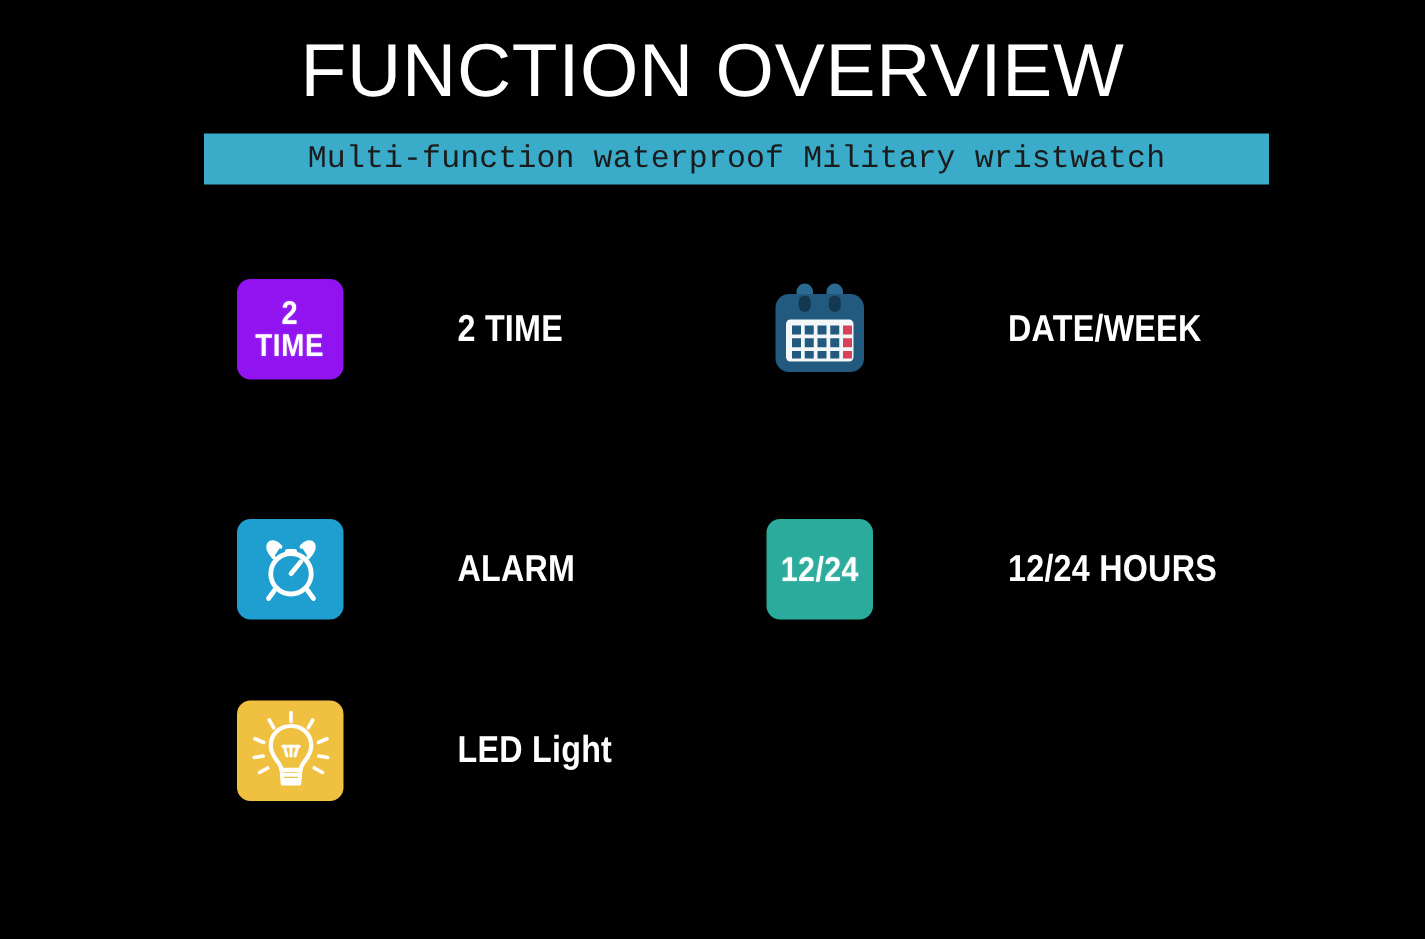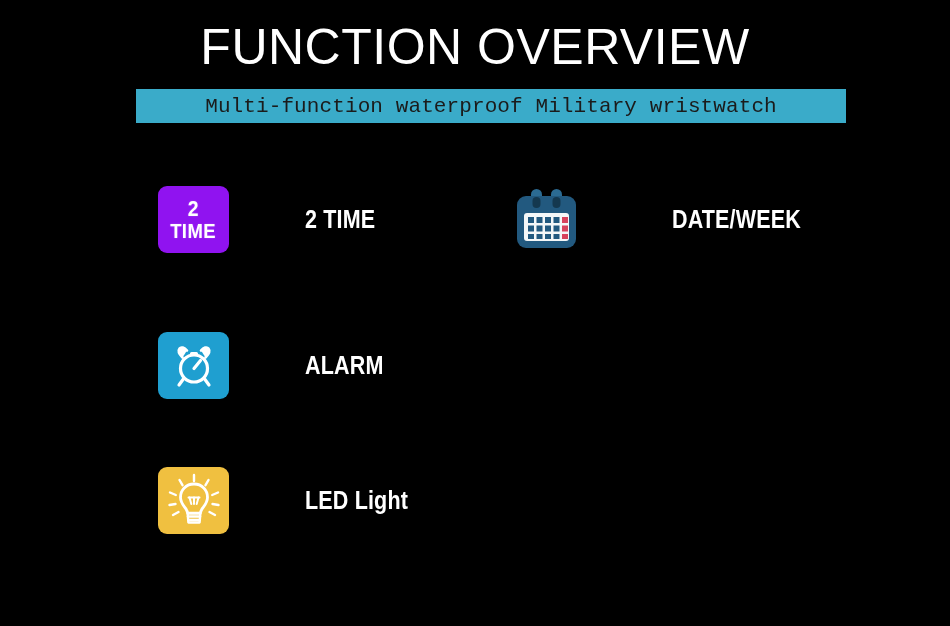--- a/index.html
+++ b/index.html
@@ -66,21 +66,21 @@
   .feature {
     position: absolute;
     display: flex;
     align-items: center;
   }
   
   .col-1 { left: 158px; }
   .col-2 { left: 511px; gap: 14px; }
   
   .row-1 { top: 26px; }
-  .row-2 { top: 172px; }
+  .row-2 { top: 186px; }
   .row-3 { top: 307px; }
 
   .icon-tile {
     width: 71px;
     height: 67px;
     border-radius: 9px;
     flex: none;
     position: relative;
     display: flex;
     align-items: center;
@@ -194,20 +194,26 @@
             <path d="M22.5 12.5 L27.5 12.5" stroke-width="3"></path>
 
             <path d="M14 38.5 L10 44"></path>
             <path d="M36 38.5 L40 44"></path>
           </g>
         </svg>
       </div>
       <div class="feature-label">ALARM</div>
     </div>
 
+    <div class="feature col-2 row-2">
+      <div class="icon-tile tile-teal">
+        <span class="tile-text single">12/24</span>
+      </div>
+      <div class="feature-label">12/24 HOURS</div>
+    </div>
 
     <div class="feature col-1 row-3">
       <div class="icon-tile tile-amber">
         <svg class="svg-icon" width="58" height="58" viewBox="0 0 58 58" aria-hidden="true">
           <g stroke="#ffffff" stroke-width="2.4" stroke-linecap="round" fill="none">
 
             <path d="M29 3 L29 9"></path>
             <path d="M14.5 8 L17.5 13.2"></path>
             <path d="M43.5 8 L40.5 13.2"></path>
             <path d="M5 20.5 L10.8 23"></path>

